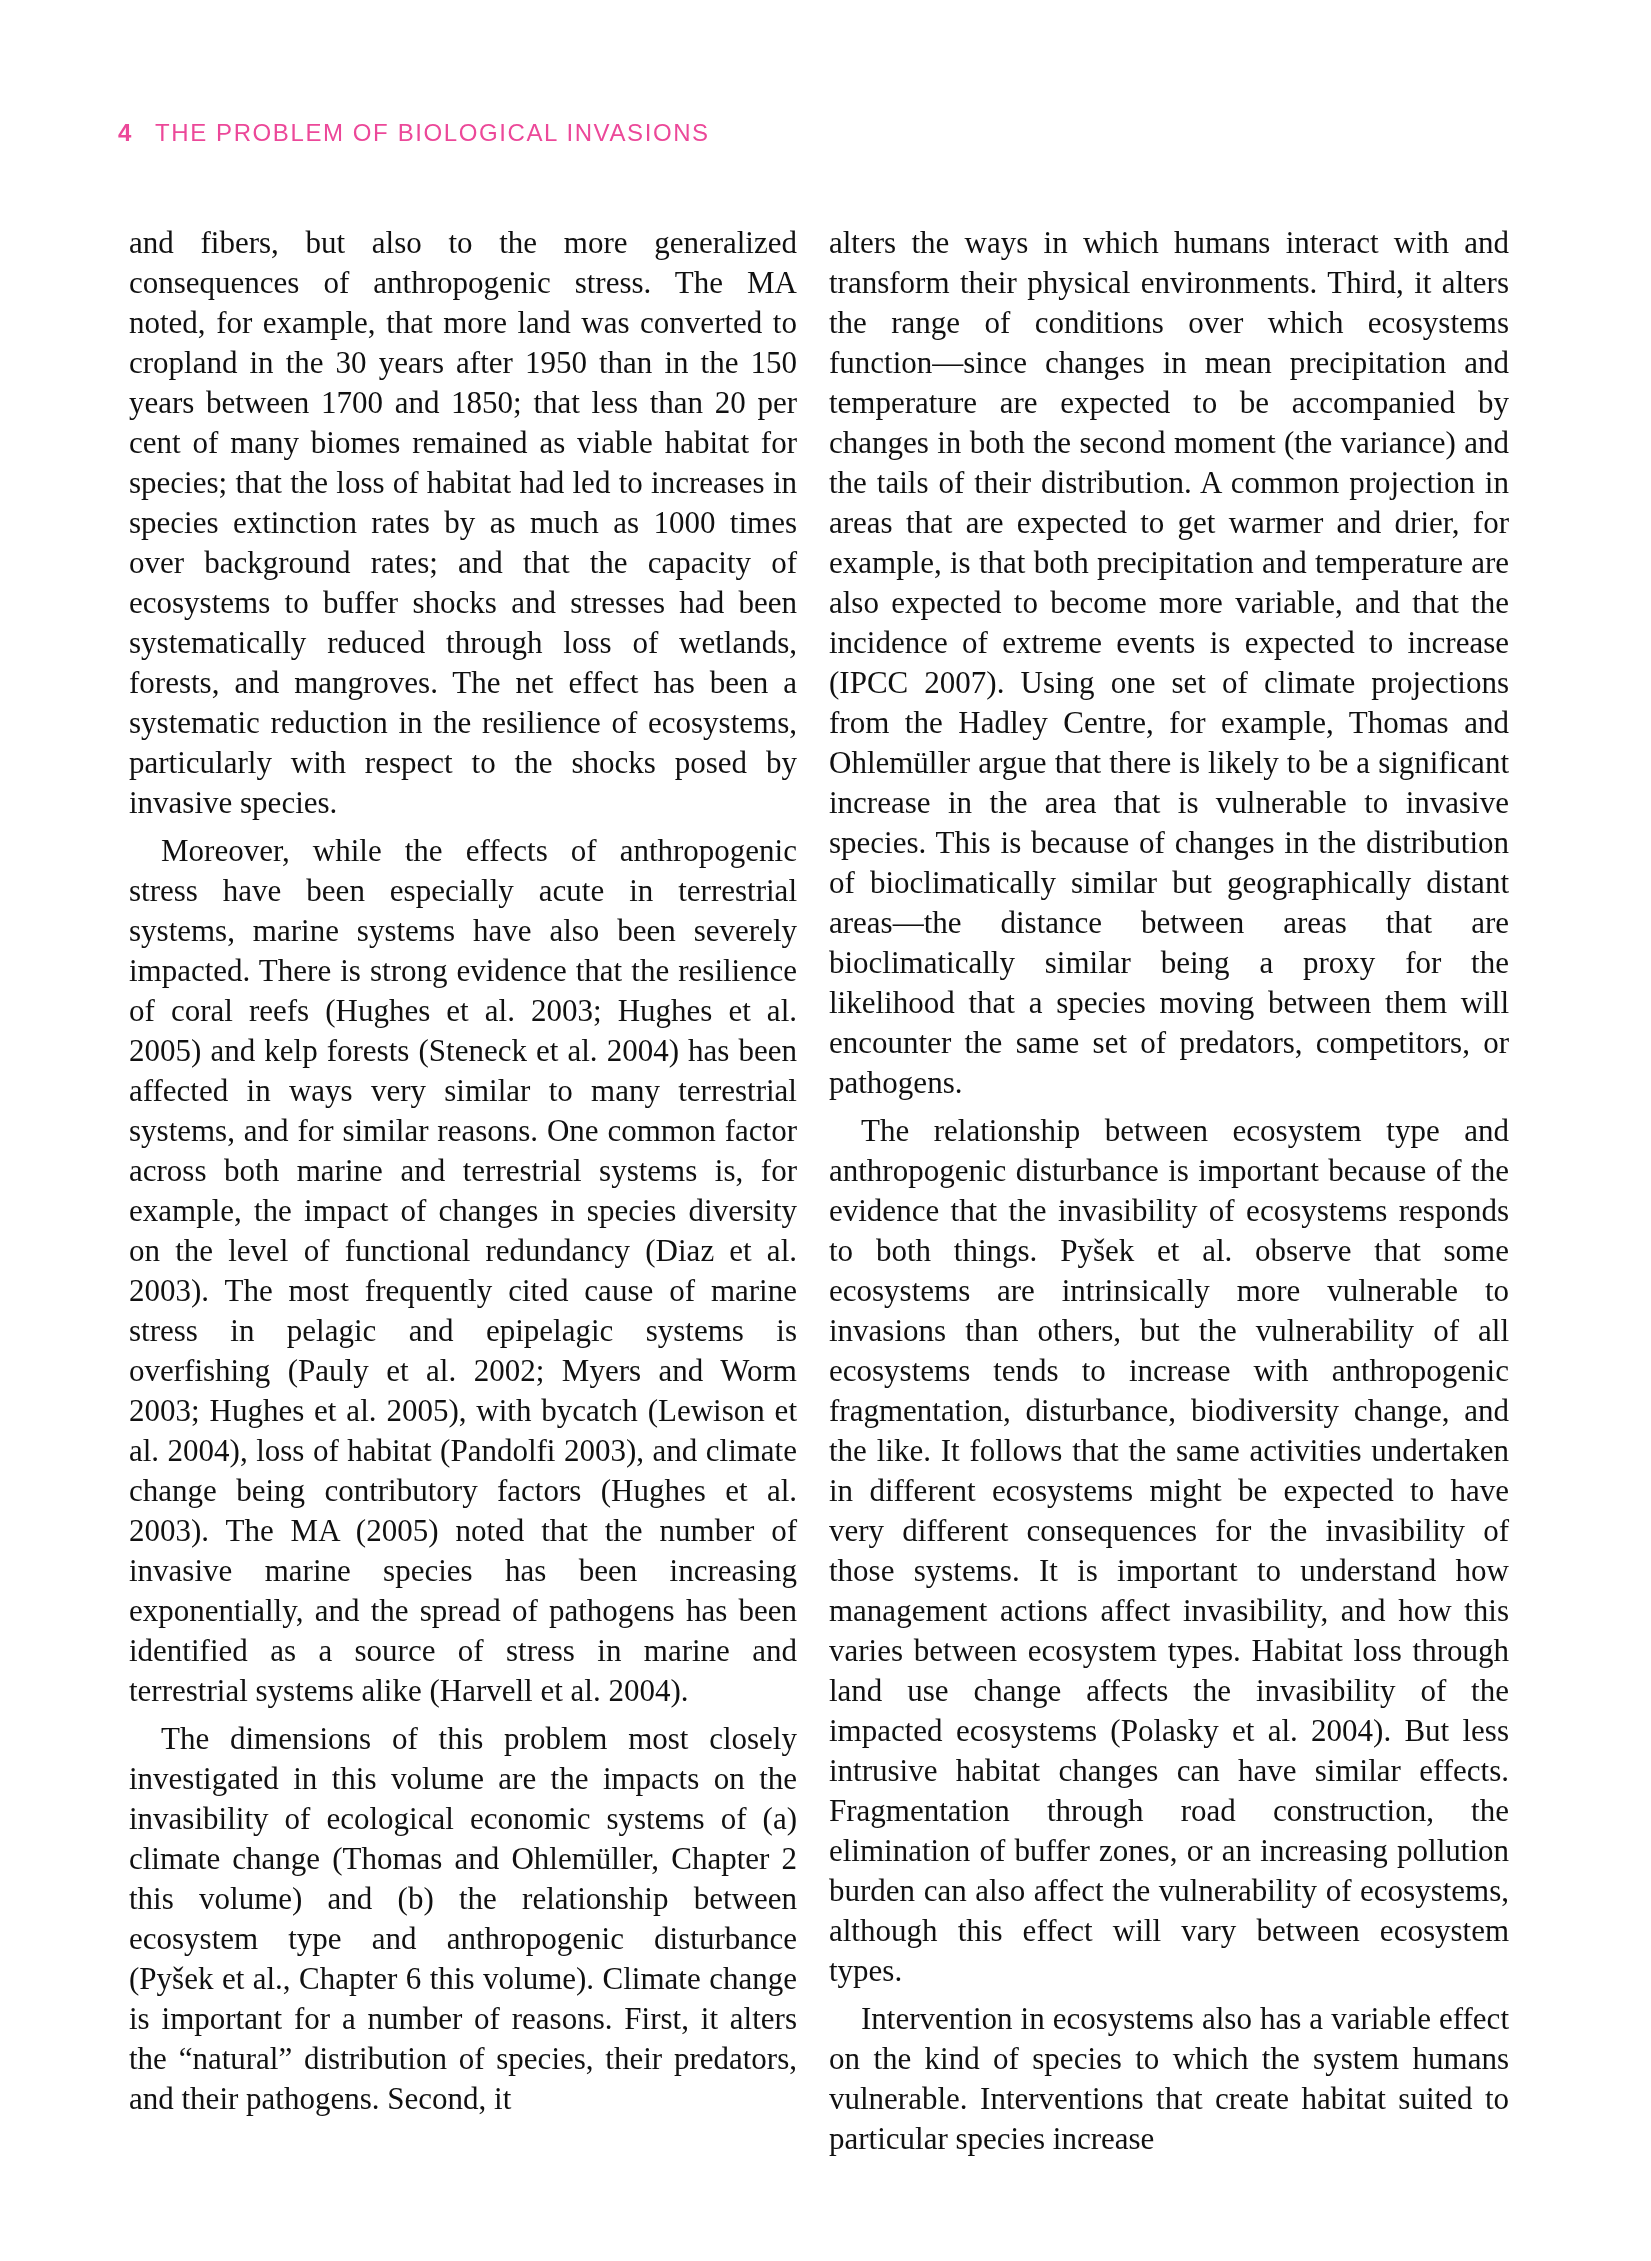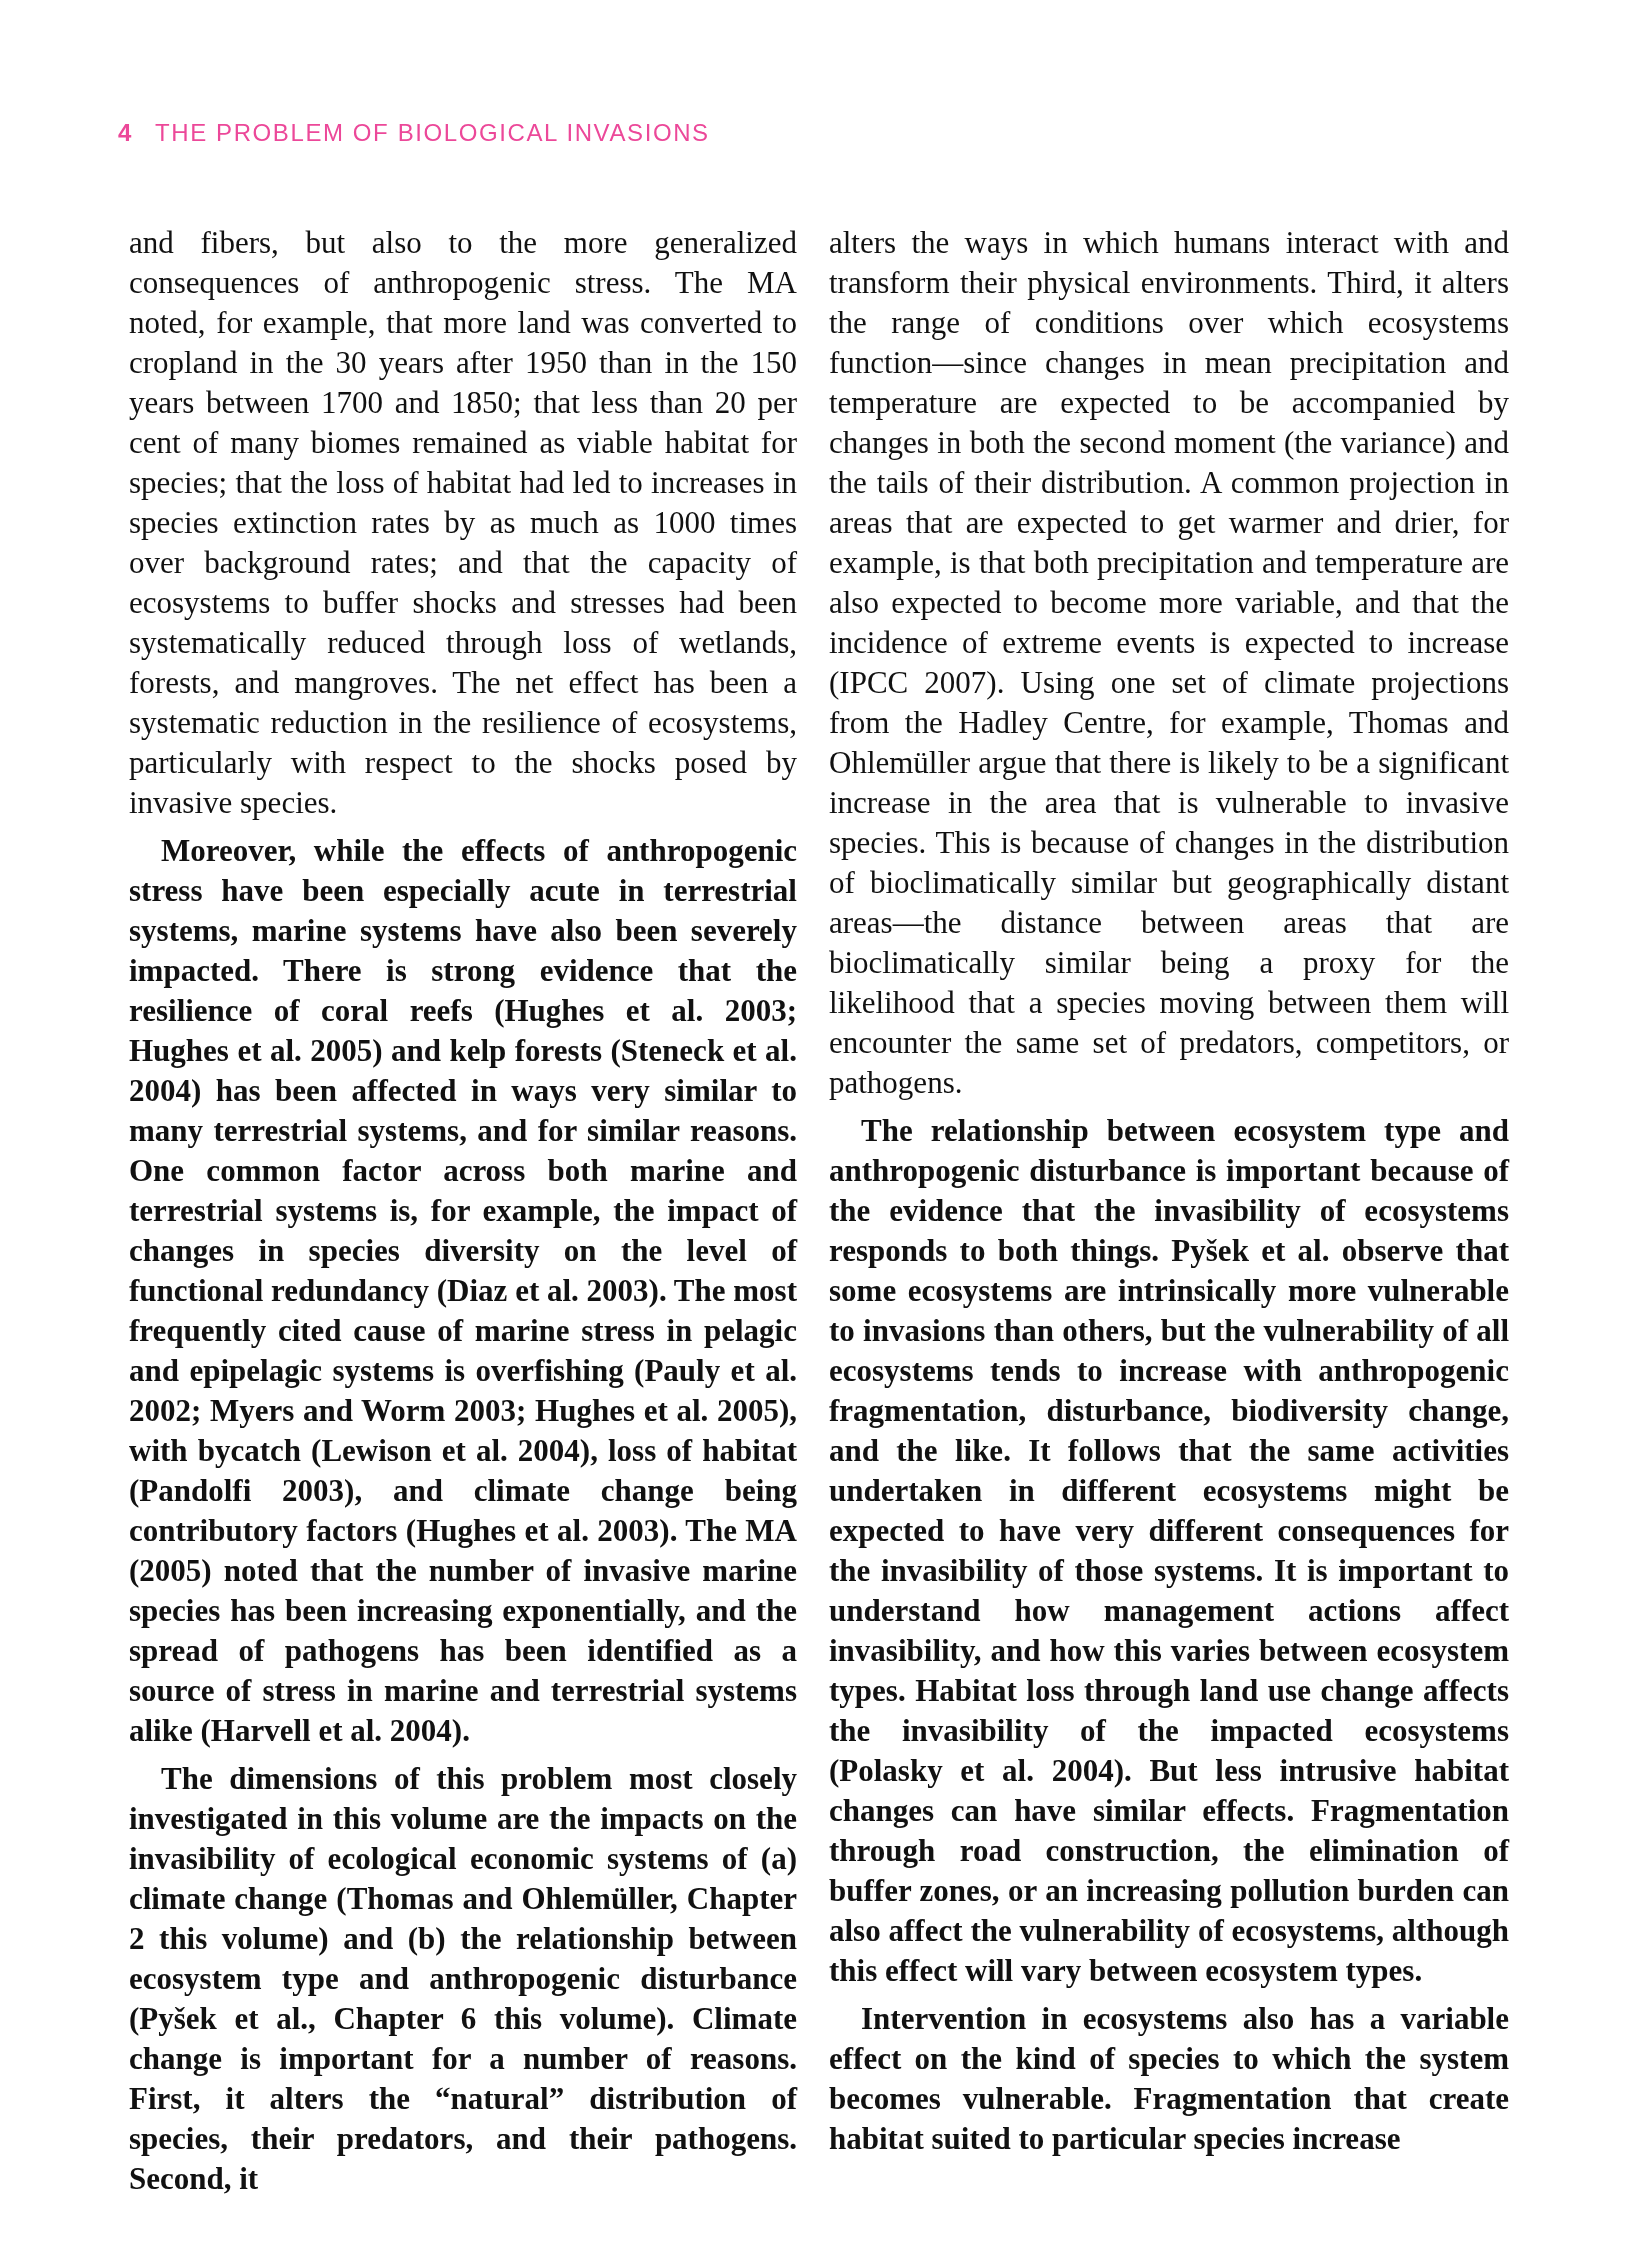--- a/index.html
+++ b/index.html
@@ -4,33 +4,33 @@
 <style>
   html, body { margin: 0; padding: 0; background: #ffffff; }
   body { width: 1652px; height: 2261px; position: relative; overflow: hidden; color: #111; }
   .header { position: absolute; left: 118px; top: 119px; font-family: "Liberation Sans", sans-serif; font-size: 24px; letter-spacing: 1.6px; color: #ec4899; }
   .header .pgnum { font-weight: bold; margin-right: 22px; }
   .col { position: absolute; top: 215px; font-family: "Liberation Serif", serif; font-size: 31px; line-height: 40px; text-align: justify; hyphens: manual; }
   .col.left { left: 121px; width: 684px; }
   .col.right { left: 821px; width: 696px; }
   .col p { margin: 8px; }
   .col p.indent { text-indent: 32px; }
-  .col p + p { margin-top: 0; font-weight: bold; }
+  .col p + p { margin-top: 0; }
 </style>
 </head>
 <body>
 
 <div class="header">
   <span class="pgnum">4</span><span>THE PROBLEM OF BIOLOGICAL INVASIONS</span>
 </div>
 
 <div class="col left">
   <p>and fibers, but also to the more generalized consequences of anthropogenic stress. The MA noted, for example, that more land was converted to cropland in the 30 years after 1950 than in the 150 years between 1700 and 1850; that less than 20 per cent of many biomes remained as viable habitat for species; that the loss of habitat had led to increases in species extinction rates by as much as 1000 times over background rates; and that the capacity of ecosystems to buffer shocks and stresses had been systematically reduced through loss of wetlands, forests, and mangroves. The net effect has been a systematic reduction in the resilience of ecosystems, particularly with respect to the shocks posed by invasive species.</p>
   <p class="indent">Moreover, while the effects of anthropogenic stress have been especially acute in terrestrial systems, marine systems have also been severely impacted. There is strong evidence that the resilience of coral reefs (Hughes et al. 2003; Hughes et al. 2005) and kelp forests (Steneck et al. 2004) has been affected in ways very similar to many terrestrial systems, and for similar reasons. One common factor across both marine and terrestrial systems is, for example, the impact of changes in species diversity on the level of functional redundancy (Diaz et al. 2003). The most frequently cited cause of marine stress in pelagic and epipelagic systems is overfishing (Pauly et al. 2002; Myers and Worm 2003; Hughes et al. 2005), with bycatch (Lewison et al. 2004), loss of habitat (Pandolfi 2003), and climate change being contributory factors (Hughes et al. 2003). The MA (2005) noted that the number of invasive marine species has been increasing exponentially, and the spread of pathogens has been identified as a source of stress in marine and terrestrial systems alike (Harvell et al. 2004).</p>
   <p class="indent">The dimensions of this problem most closely investigated in this volume are the impacts on the invasibility of ecological economic systems of (a) climate change (Thomas and Ohlemüller, Chapter 2 this volume) and (b) the relationship between ecosystem type and anthropogenic disturbance (Pyšek et al., Chapter 6 this volume). Climate change is important for a number of reasons. First, it alters the “natural” distribution of species, their predators, and their pathogens. Second, it</p>
 </div>
 
 <div class="col right">
   <p>alters the ways in which humans interact with and transform their physical environments. Third, it alters the range of conditions over which ecosystems function—since changes in mean precipitation and temperature are expected to be accompanied by changes in both the second moment (the variance) and the tails of their distribution. A common projection in areas that are expected to get warmer and drier, for example, is that both precipitation and temperature are also expected to become more variable, and that the incidence of extreme events is expected to increase (IPCC 2007). Using one set of climate projections from the Hadley Centre, for example, Thomas and Ohlemüller argue that there is likely to be a significant increase in the area that is vulnerable to invasive species. This is because of changes in the distribution of bioclimatically similar but geographically distant areas—the distance between areas that are bioclimatically similar being a proxy for the likelihood that a species moving between them will encounter the same set of predators, competitors, or pathogens.</p>
   <p class="indent">The relationship between ecosystem type and anthropogenic disturbance is important because of the evidence that the invasibility of ecosystems responds to both things. Pyšek et al. observe that some ecosystems are intrinsically more vulnerable to invasions than others, but the vulnerability of all ecosystems tends to increase with anthropogenic fragmentation, disturbance, biodiversity change, and the like. It follows that the same activities undertaken in different ecosystems might be expected to have very different consequences for the invasibility of those systems. It is important to understand how management actions affect invasibility, and how this varies between ecosystem types. Habitat loss through land use change affects the invasibility of the impacted ecosystems (Polasky et al. 2004). But less intrusive habitat changes can have similar effects. Fragmentation through road construction, the elimination of buffer zones, or an increasing pollution burden can also affect the vulnerability of ecosystems, although this effect will vary between ecosystem types.</p>
-  <p class="indent">Intervention in ecosystems also has a variable effect on the kind of species to which the system becomes vulnerable. Fragmentation that create habitat suited to particular species increase</p>
+  <p class="indent">Intervention in ecosystems also has a variable effect on the kind of species to which the system humans vulnerable. Interventions that create habitat suited to particular species increase</p>
 </div>
 
 
 </body></html>

